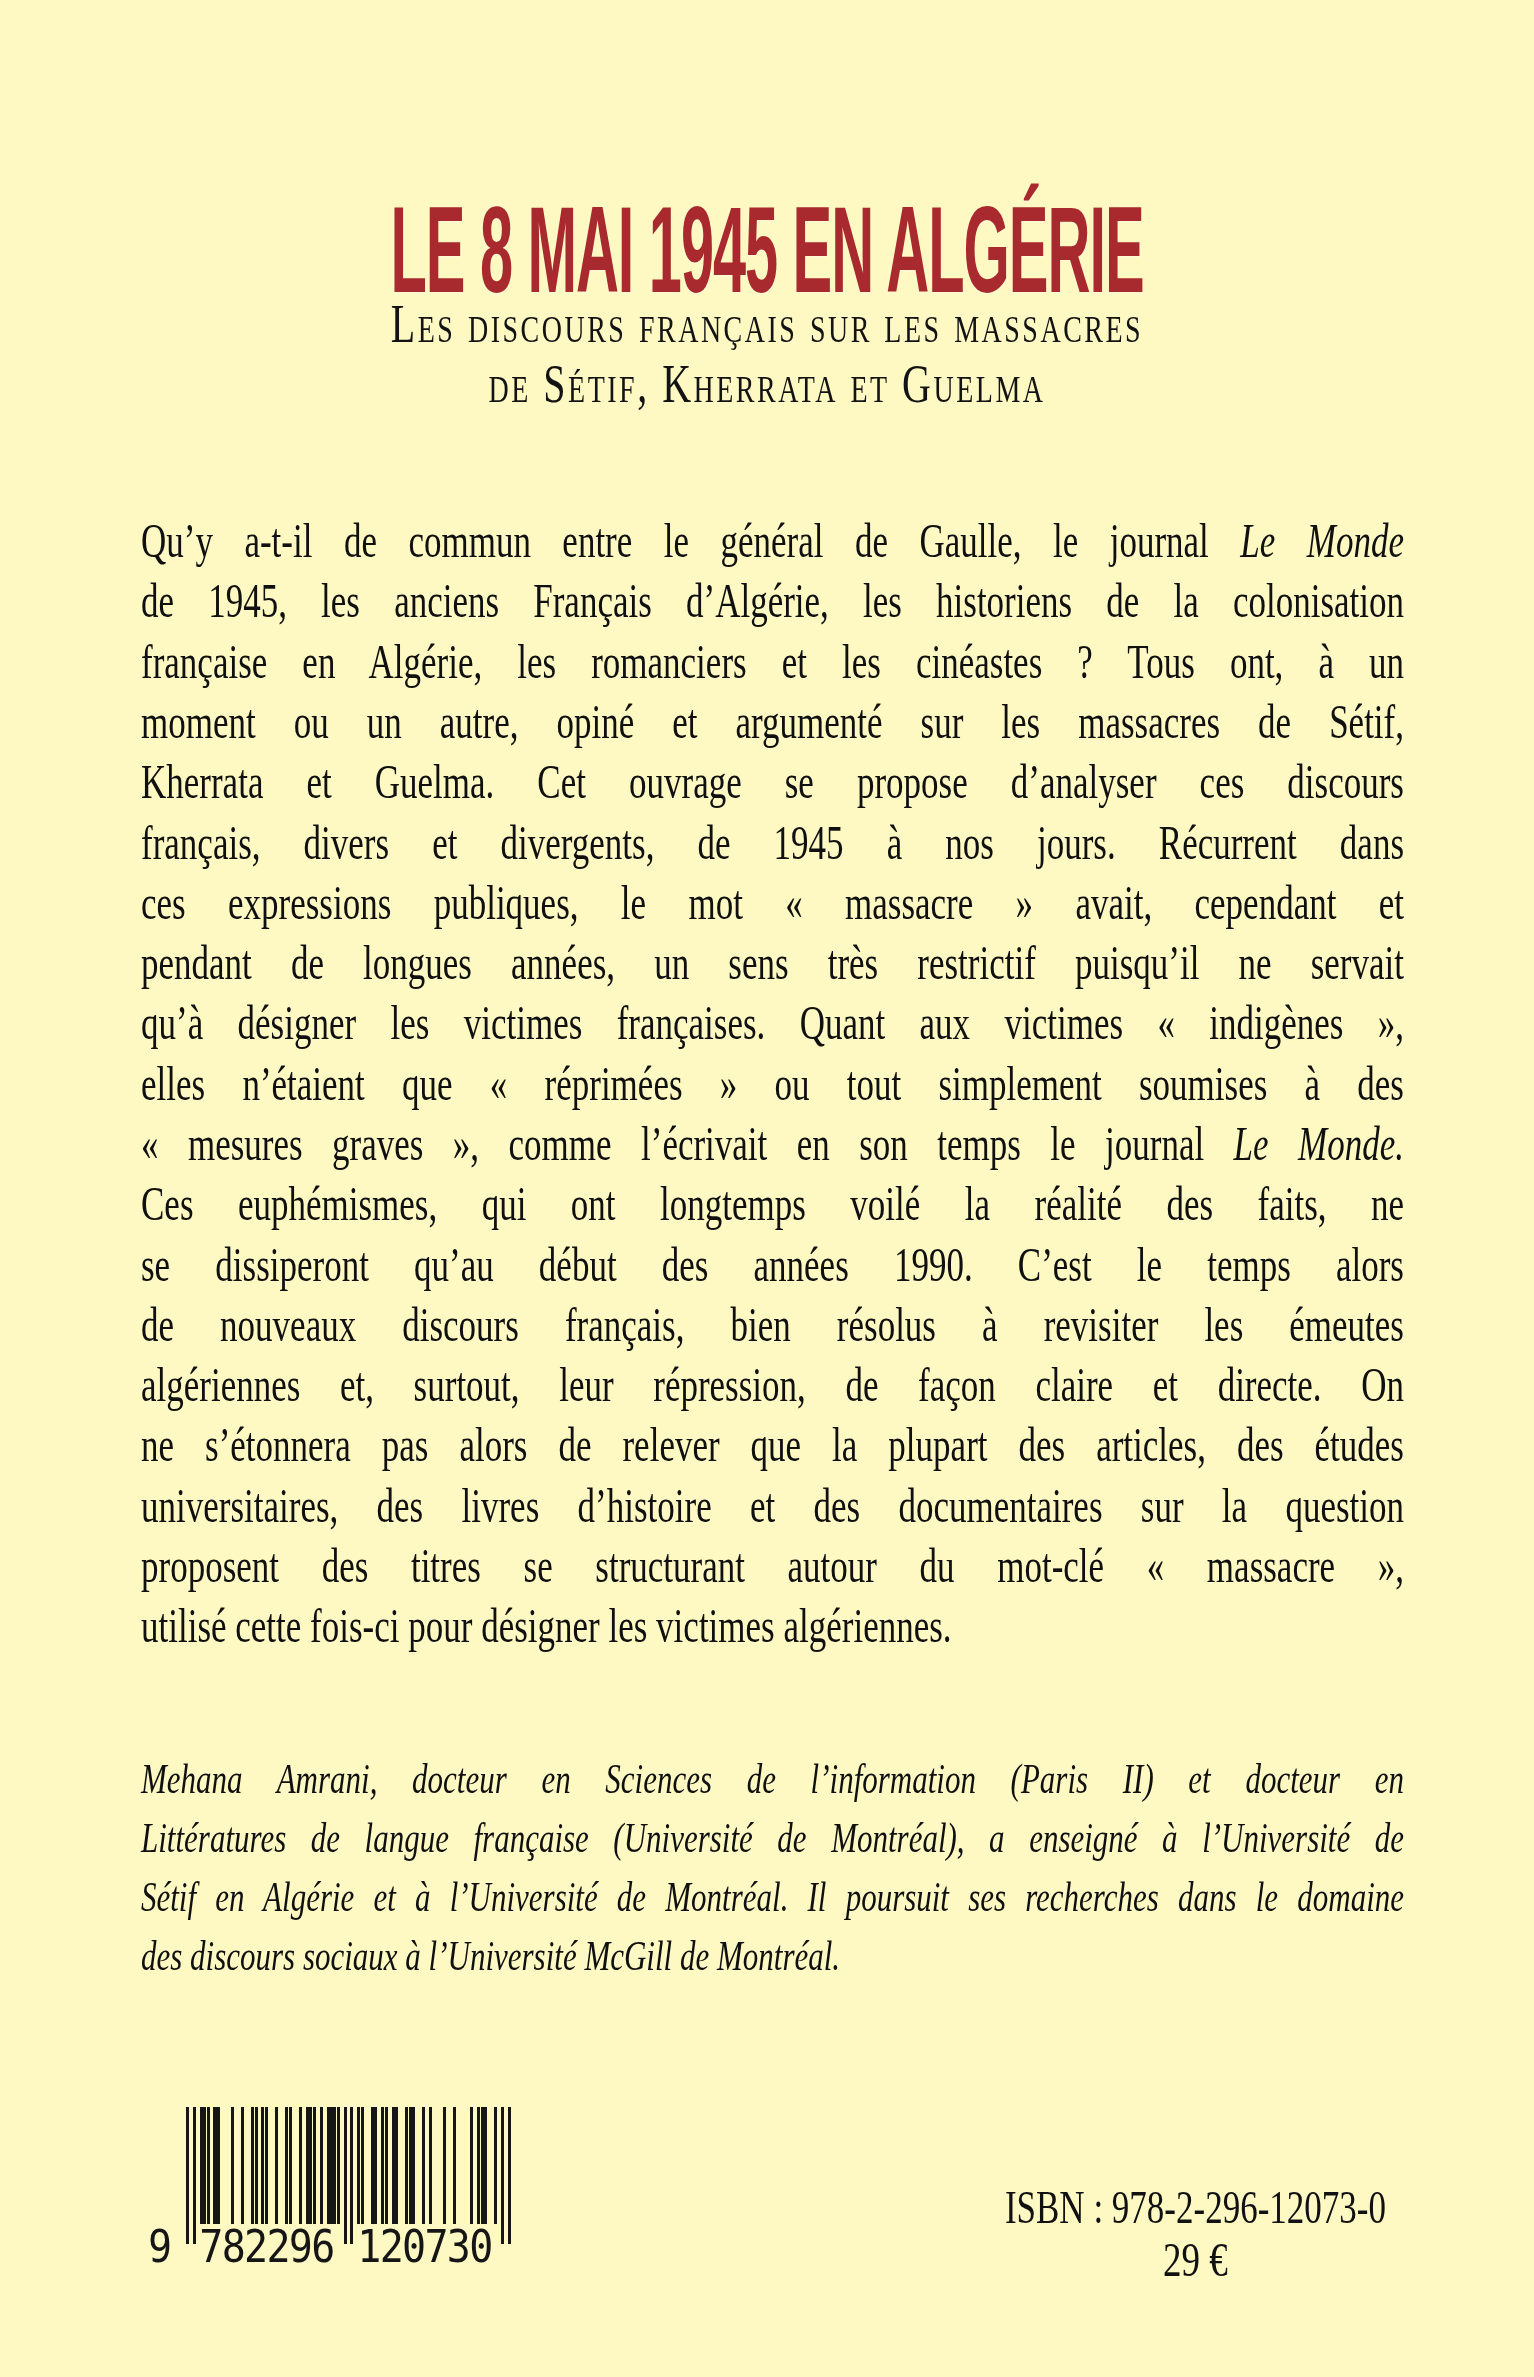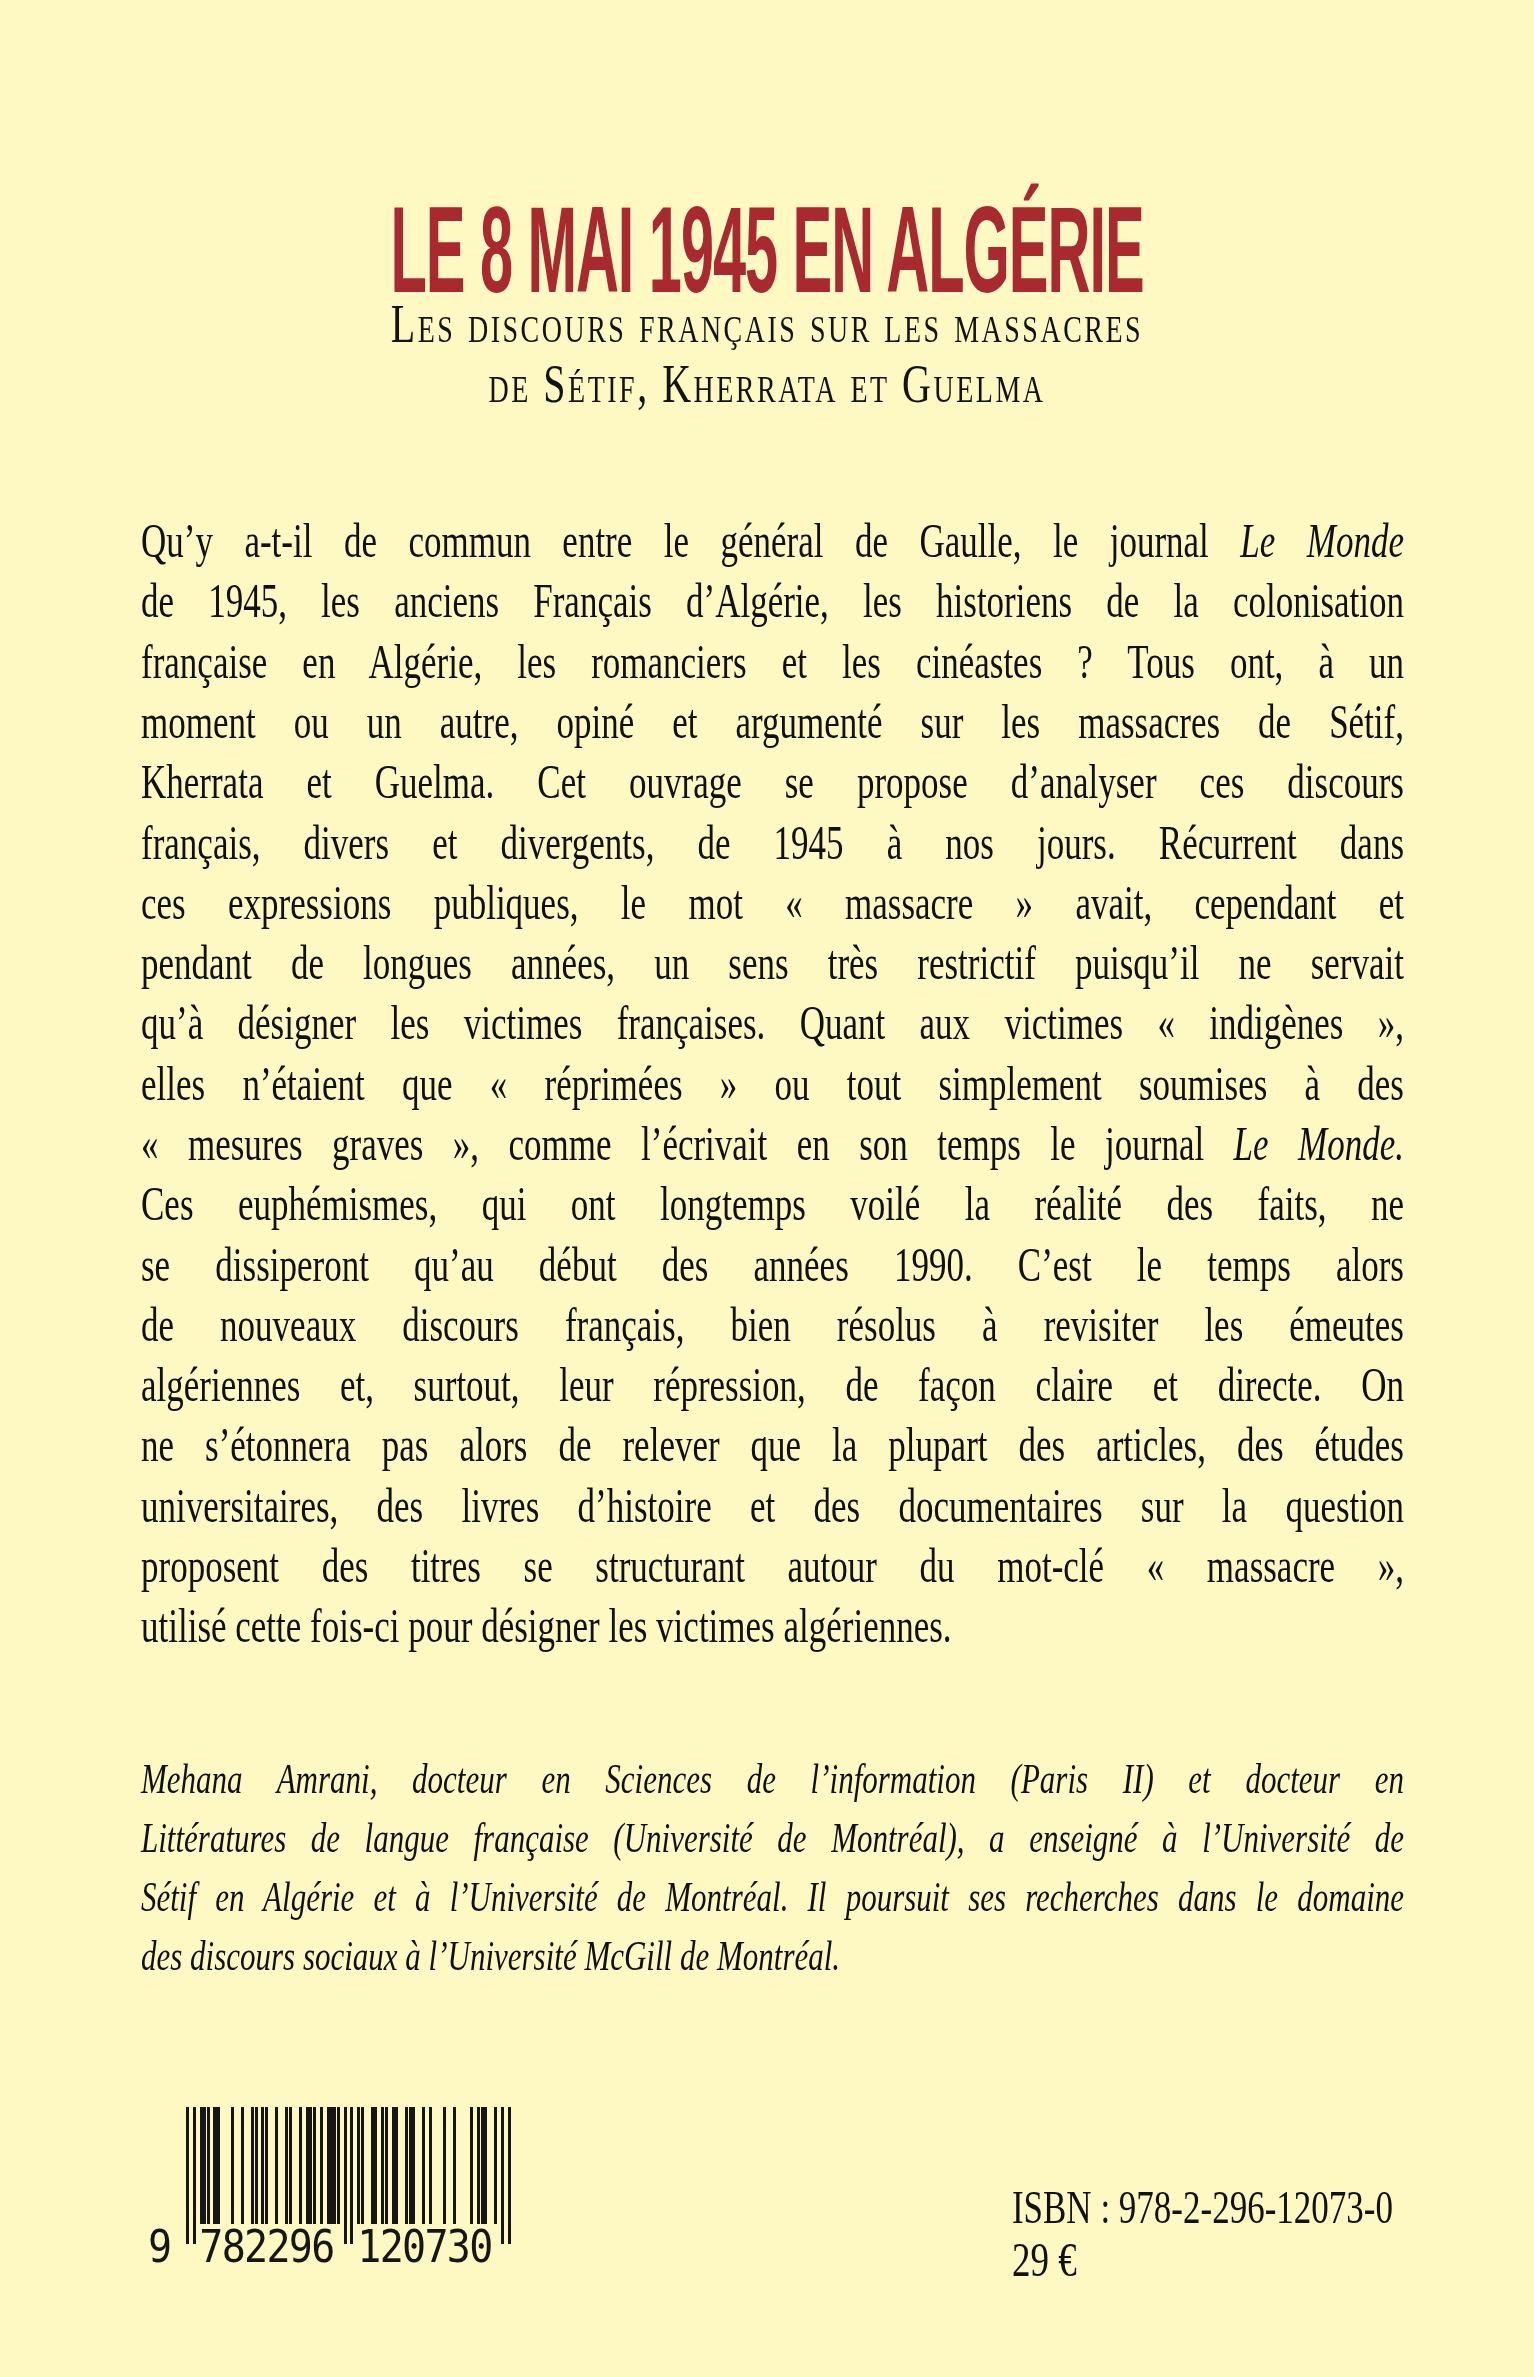--- a/index.html
+++ b/index.html
@@ -33,21 +33,21 @@
   .bars{position:absolute;left:38px;top:0;width:325px;height:137px;}
   .bar{position:absolute;top:0;width:3.4px;height:117px;background:#161616;}
   .bar.guard{height:137px;}
   .bcd{position:absolute;top:116px;font-family:"DejaVu Sans Mono",monospace;
        font-size:40px;line-height:42px;letter-spacing:-1.7px;color:#161616;
        transform:scaleY(1.12);transform-origin:0 0;}
   .d9{left:0;}
   .dl{left:48px;width:141px;text-align:center;}
   .dr{left:206px;width:141px;text-align:center;}
 
-  .footer{position:absolute;right:141px;top:2181px;text-align:left;color:#111;}
+  .footer{position:absolute;right:148px;top:2181px;text-align:center;color:#111;}
   .isbn{font-size:35px;line-height:42px;transform:scaleY(1.3);transform-origin:100% 0;}
   .price{font-size:37px;line-height:42px;margin-top:10px;transform:scaleY(1.3);transform-origin:100% 0;}
 </style>
 </head>
 <body>
 
 <div class="page">
 
   <h1 class="title" style="color: rgb(168, 42, 47);">LE 8 MAI 1945 EN ALGÉRIE</h1>
 

